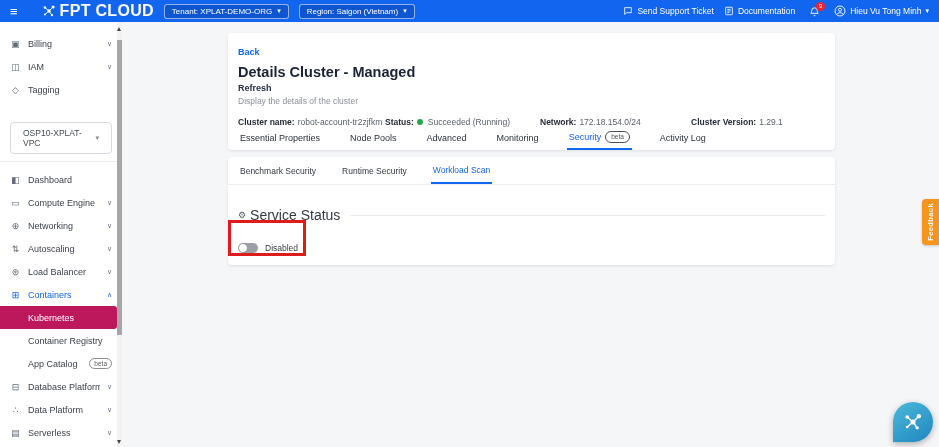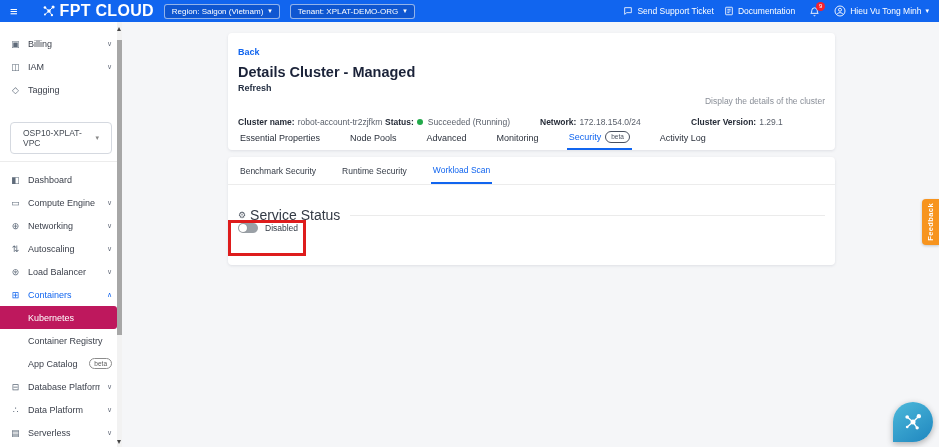--- a/index.html
+++ b/index.html
@@ -53,21 +53,21 @@
   
   .card { position:absolute; left:228px; width:607px; background:#fff; border-radius:4px;
           box-shadow:0 1px 3px rgba(20,30,60,.10); }
   .card1 { top:33px; height:117px; padding:8px 10px 0 10px; }
   .card2 { top:157px; height:108px; }
 
   .back-link { color:#1165EF; font-size:9px; font-weight:bold; cursor:pointer; display:inline-block; }
   .title-row { display:flex; align-items:flex-start; justify-content:space-between; margin-top:5px;flex-direction:column; }
   .page-title { font-size:14.5px; font-weight:bold; color:#1a2238; }
   .refresh-btn { font-size:9px; font-weight:bold; color:#253043; cursor:pointer; margin-top:3px; }
-  .subtitle { font-size:8.5px; color:#8a8f98; margin-top:3px;text-align:right; }
+  .subtitle { font-size:8.5px; color:#8a8f98; margin-top:3px; }
   .info-row { display:flex; margin-top:11px; font-size:8.5px; }
   .info-seg { white-space:nowrap; }
   .info-seg .lbl { font-weight:bold; color:#262c38;text-align:center; }
   .info-seg .val { color:#595f6a; margin-left:3px; }
   .w1{width:147px;} .w2{width:155px;} .w3{width:151px;}
   .dot { display:inline-block; width:6px; height:6px; border-radius:50%; background:#22A94A;
          margin:0 2px 0 3px; }
 
   .tabs-row { position:absolute; bottom:0; left:10px; right:0; height:24px;
               display:flex; align-items:stretch; }
@@ -82,21 +82,21 @@
   .subtab { display:flex; align-items:center; font-size:8.5px; color:#333a45; margin-right:22px;
             cursor:pointer; padding:0 2px; }
   .subtab.active { color:#1165EF; border-bottom:2px solid #1165EF; }
 
   .svc-heading { display:flex; align-items:center; gap:4px; margin:22px 10px 0 10px; }
   .svc-gear { font-size:9px; color:#555d68; }
   .svc-text { font-size:14px; color:#333a45; white-space:nowrap; }
   .svc-line { flex:1; border-top:1px solid #ebebeb; margin-left:6px; }
 
   .annotation-box { position:absolute; left:0px; top:63px; width:78px; height:36px;
-                    border:3px solid #DE1C1C; display:flex; align-items:flex-start;
+                    border:3px solid #DE1C1C; display:flex; align-items:flex-end;
                     padding-left:7px; gap:7px; }
   .toggle { position:relative; width:20px; height:10px; border-radius:6px; background:#9aa0a6;
             cursor:pointer; flex:0 0 20px; }
   .toggle-knob { position:absolute; left:1px; top:1px; width:8px; height:8px; border-radius:50%;
                  background:#fff; box-shadow:0 0 1px rgba(0,0,0,.4); }
   .toggle-label { font-size:8.5px; color:#333a45; }
 
   
   .feedback-tab { position:absolute; right:0; top:199px; width:17px; height:46px; background:#F7941E;
                   border-radius:4px 0 0 4px; display:flex; align-items:center; justify-content:center;
@@ -125,25 +125,25 @@
       </g>
       <circle cx="12" cy="12" r="3" fill="#fff"></circle>
         <circle cx="5" cy="6" r="2.2" fill="#fff"></circle>
       <circle cx="19" cy="5" r="2.6" fill="#fff"></circle>
         <circle cx="17" cy="19" r="2" fill="#fff"></circle>
       <circle cx="5" cy="18" r="1.6" fill="#fff"></circle>
     </svg>
     <span class="brand-text">FPT CLOUD</span>
   </div>
   <div class="tb-pill">
+    <span>Tenant: XPLAT-DEMO-ORG</span>
+    <span class="tb-caret">▾</span>
+  </div>
+  <div class="tb-pill">
     <span>Region: Saigon (Vietnam)</span>
-    <span class="tb-caret">▾</span>
-  </div>
-  <div class="tb-pill">
-    <span>Tenant: XPLAT-DEMO-ORG</span>
     <span class="tb-caret">▾</span>
   </div>
   <div class="tb-spacer"></div>
   <div class="tb-link">
     <svg width="10" height="10" viewBox="0 0 24 24" fill="none" stroke="#fff" stroke-width="2">
       <path d="M4 4h16v12H9l-5 4z"></path>
     </svg>
     <span>Send Support Ticket</span>
   </div>
   <div class="tb-link">

